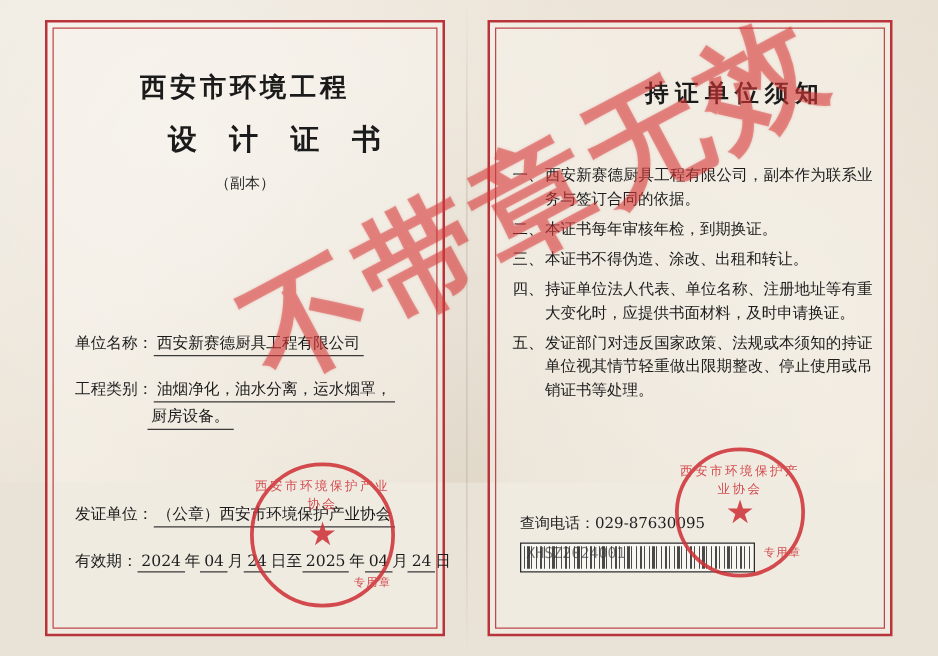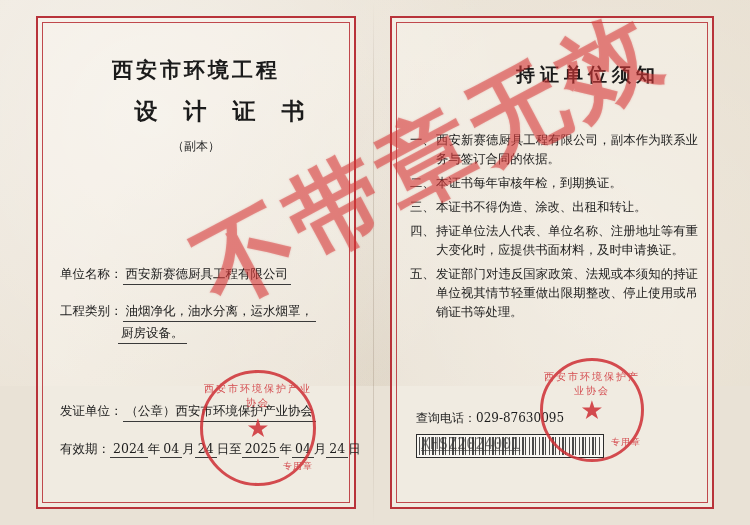--- a/index.html
+++ b/index.html
@@ -172,25 +172,24 @@
     background: repeating-linear-gradient(90deg,
       #2b2b2b 0px, #2b2b2b 1px, transparent 1px, transparent 3px,
       #2b2b2b 3px, #2b2b2b 5px, transparent 5px, transparent 6px,
       #2b2b2b 6px, #2b2b2b 7px, transparent 7px, transparent 10px);
     opacity: .85;
   }
   .code-text {
     position: absolute;
     top: 0;
     left: 4px;
-    font-size: 15px;
+    font-size: 12px;
     color: #333;
     font-family: "DejaVu Sans Mono", "Liberation Mono", monospace;
     opacity: .6;
-    text-decoration: underline;
   }
   
   .seal {
     position: absolute;
     border: 3px solid #cf2f35;
     border-radius: 50%;
     color: #cf2f35;
     opacity: .85;
     box-sizing: border-box;
   }

